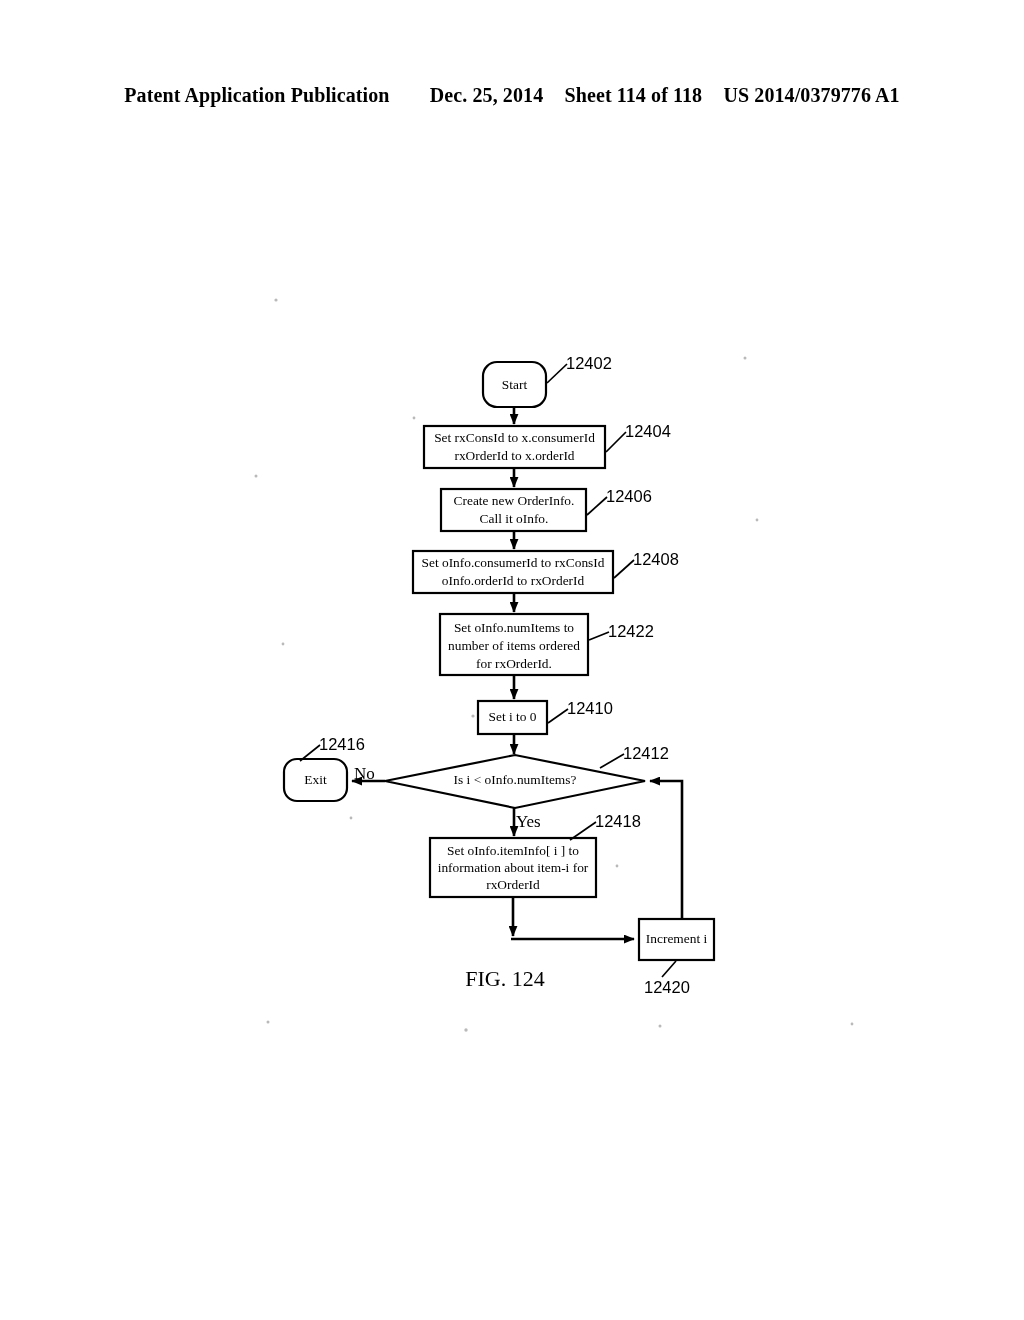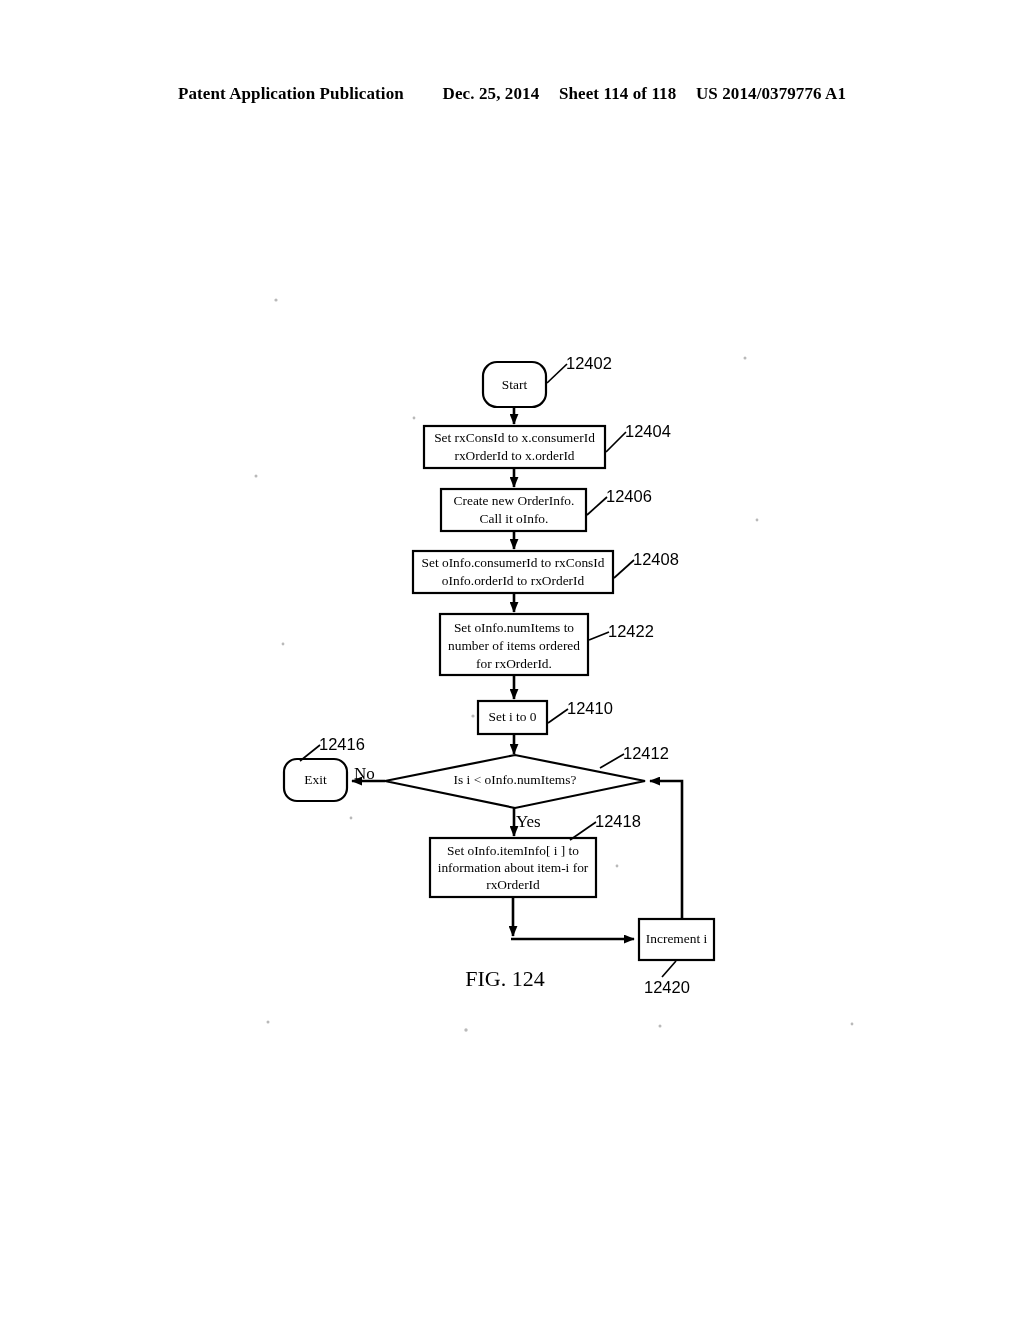--- a/index.html
+++ b/index.html
@@ -24,21 +24,21 @@
   }
   
   #pub-header {
     position: absolute;
     left: 0;
     top: 84px;
     width: 1024px;
     text-align: center;
     font-family: "Liberation Serif", "DejaVu Serif", serif;
     font-weight: bold;
-    font-size: 17px;
+    font-size: 20px;
     letter-spacing: 0.1px;
     white-space: nowrap;
   }
   #pub-header .seg { display: inline-block; }
   #pub-header .gap-lg { display: inline-block; width: 30px; }
   #pub-header .gap-sm { display: inline-block; width: 11px; }
 
   
   #flow-svg {
     position: absolute;

